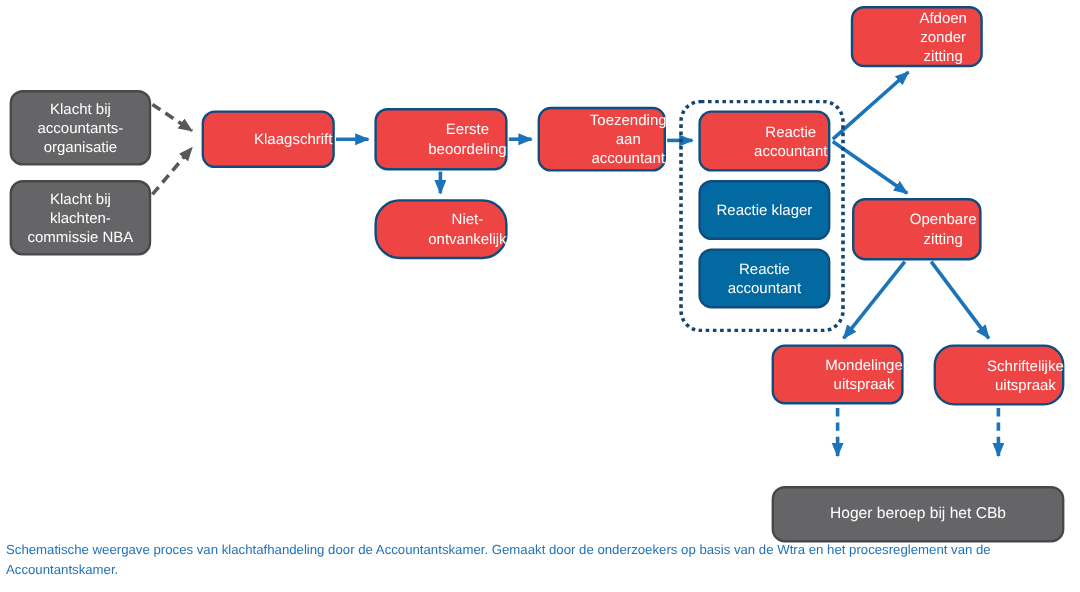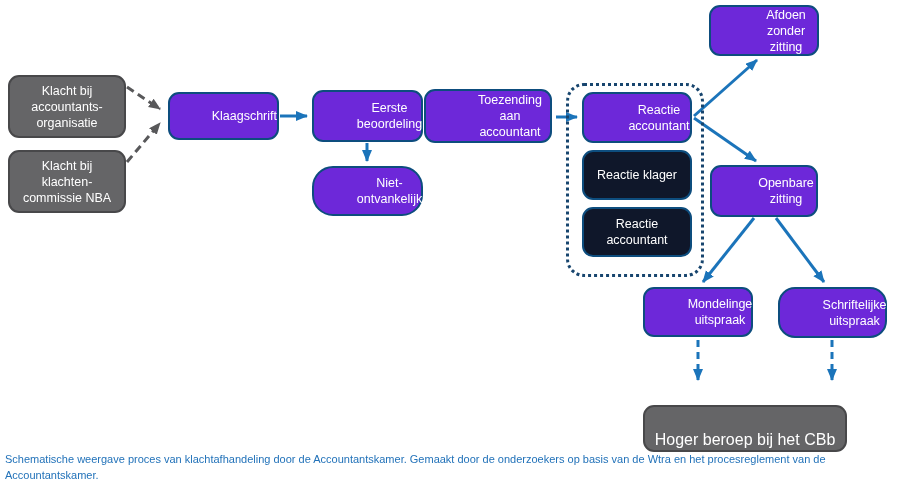--- a/index.html
+++ b/index.html
@@ -2,41 +2,41 @@
 <html><head>
 <meta charset="utf-8">
 <style>
   html,body{margin:0;padding:0;background:#ffffff;}
   body{font-family:"Liberation Sans",sans-serif;}
   .stage{position:relative;width:900px;height:493px;background:#ffffff;overflow:hidden;}
   .arrow-layer{position:absolute;left:0;top:0;width:900px;height:450px;}
   .node{position:absolute;box-sizing:border-box;display:flex;align-items:center;justify-content:center;
         text-align:center;border-radius:11px;color:#ffffff;font-size:12.5px;line-height:1.28;}
   .node-label{white-space:pre-line;}
-  .blue{background:#6d28d9;border:2.5px solid #0D4D7E;padding-left:44px;}
-  .lightblue{background:#0f172a;border:2.5px solid #0D4D7E;}
+  .blue{background:#ef4444;border:2.5px solid #0D4D7E;padding-left:44px;}
+  .lightblue{background:#0369a1;border:2.5px solid #0D4D7E;}
   .gray{background:#656567;border:2.5px solid #48484A;margin-top:20px;}
   .dotted-group{position:absolute;box-sizing:border-box;border:3px dotted #17456E;border-radius:18px;background:transparent;}
 
   
   .n-klacht-org{left:8px;top:55px;width:118px;height:63px;}
   .n-klacht-nba{left:8px;top:130px;width:118px;height:63px;}
   .n-klaagschrift{left:168px;top:92px;width:111px;height:48px;justify-content:flex-end;}
   .n-eerste{left:312px;top:90px;width:111px;height:52px;}
   .n-niet{left:312px;top:166px;width:111px;height:50px;border-radius:21px;}
-  .n-toezending{left:424px;top:89px;width:128px;height:54px;}
+  .n-toezending{left:448px;top:89px;width:107px;height:54px;}
   .g-reacties{left:566px;top:83px;width:138px;height:194px;}
   .n-reactie1{left:582px;top:92px;width:110px;height:51px;}
   .n-reactie-klager{left:582px;top:150px;width:110px;height:50px;}
   .n-reactie2{left:582px;top:207px;width:110px;height:50px;}
   .n-afdoen{left:709px;top:5px;width:110px;height:51px;}
   .n-openbare{left:710px;top:165px;width:108px;height:52px;}
   .n-mondelinge{left:643px;top:287px;width:110px;height:50px;}
   .n-schriftelijke{left:778px;top:287px;width:109px;height:51px;border-radius:17px;}
-  .n-hoger{left:643px;top:385px;width:204px;height:47px;font-size:16px;align-items:flex-end;}
+  .n-hoger{left:643px;top:385px;width:244px;height:47px;font-size:13px;}
 
   .caption{position:absolute;left:5px;top:452px;width:845px;color:#2272B9;font-size:11px;line-height:1.45;}
 </style>
 </head>
 <body>
 
 <div class="stage">
 
   <svg class="arrow-layer" width="900" height="450" viewBox="0 0 900 450" xmlns="http://www.w3.org/2000/svg">
     <defs>

